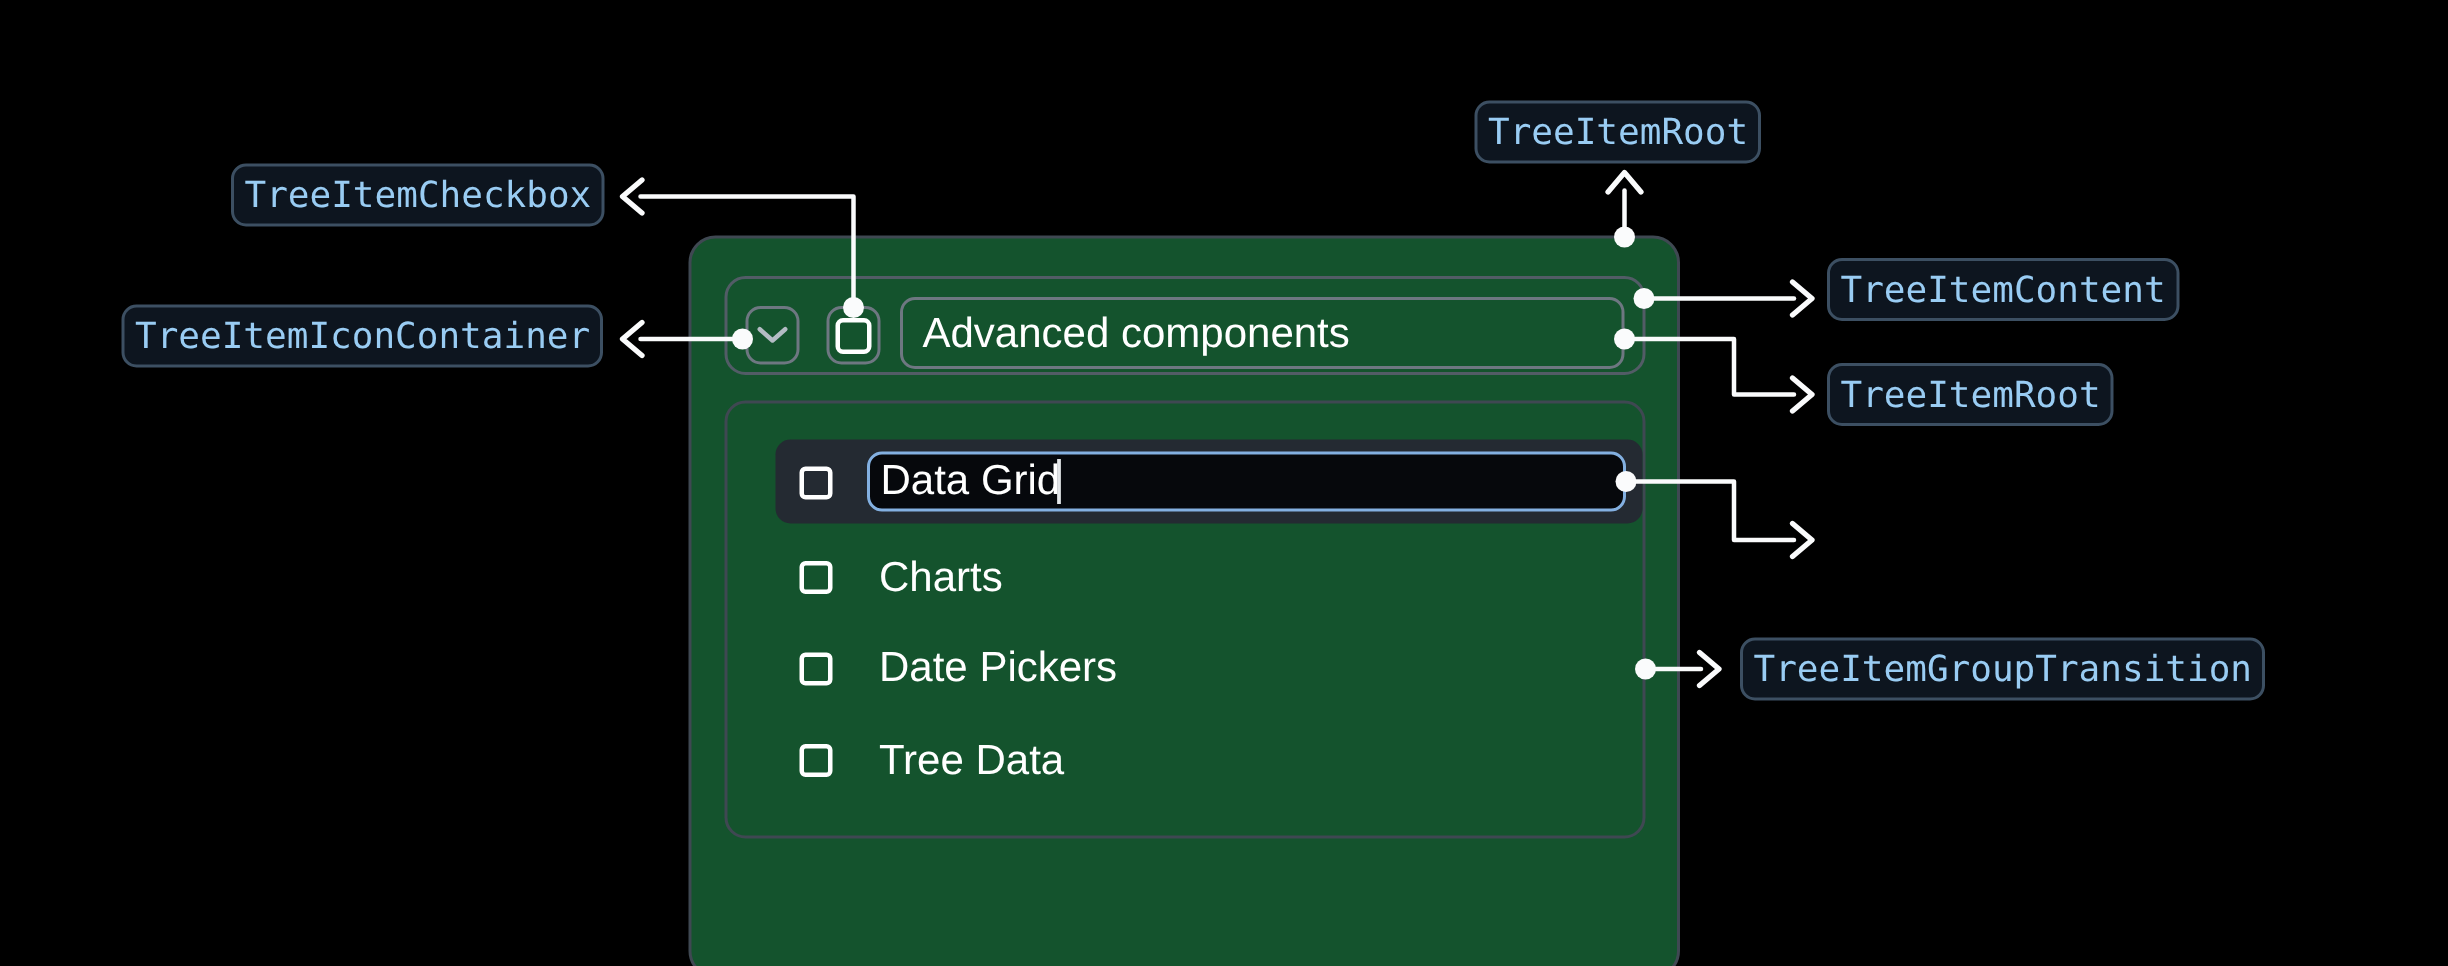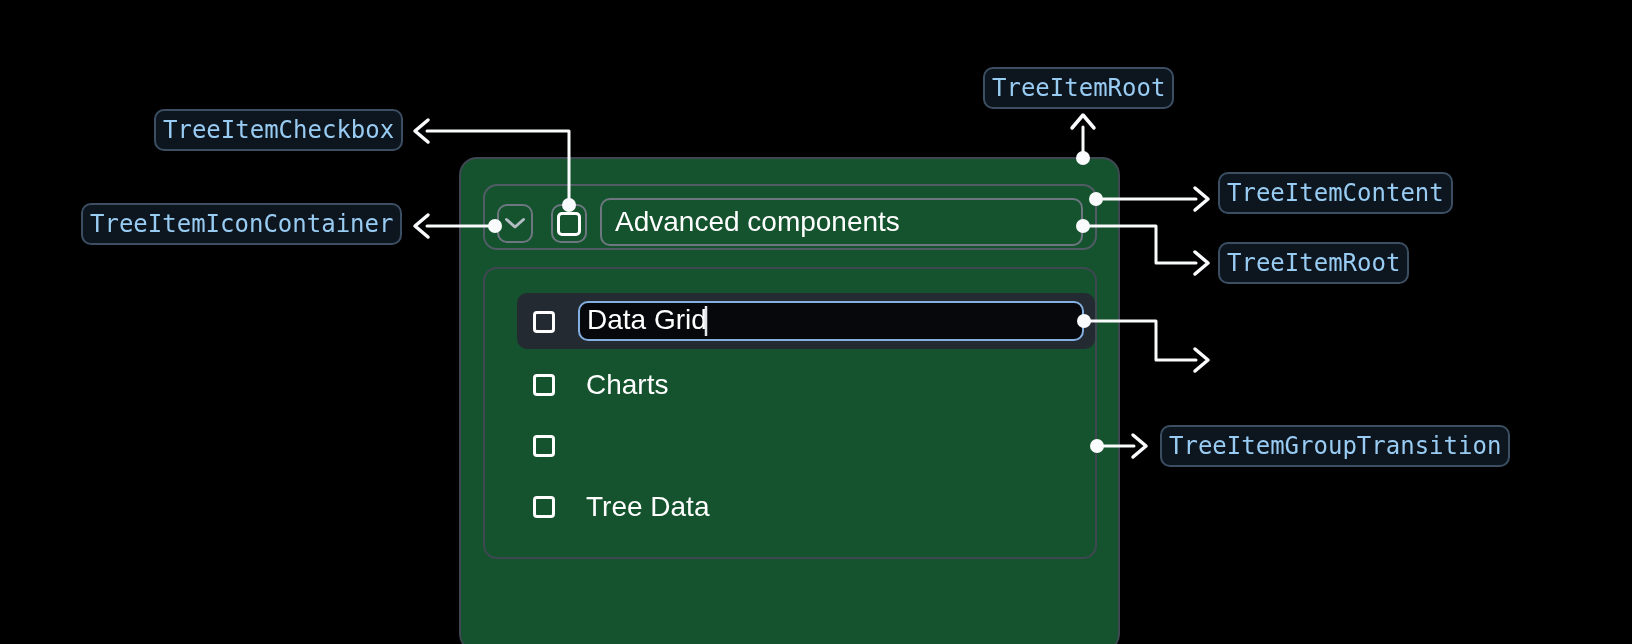--- a/index.html
+++ b/index.html
@@ -107,20 +107,21 @@
 
       <div class="row-highlight">
         <div class="row-cb"></div>
         <input class="edit-input" type="text" value="Data Grid" style="">
       </div>
 
       <div class="row-cb cb-r2"></div>
       <div class="row-label lbl-r2">Charts</div>
 
       <div class="row-cb cb-r3"></div>
+      <div class="row-label lbl-r3">Date Pickers</div>
 
       <div class="row-cb cb-r4"></div>
       <div class="row-label lbl-r4">Tree Data</div>
     </div>
   </div>
 
   <div class="badge badge-root">TreeItemRoot</div>
   <div class="badge badge-checkbox">TreeItemCheckbox</div>
   <div class="badge badge-iconcontainer">TreeItemIconContainer</div>
   <div class="badge badge-content">TreeItemContent</div>

